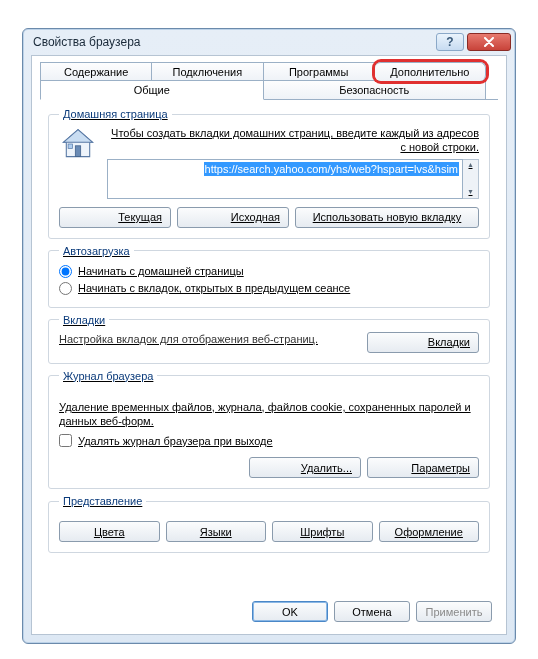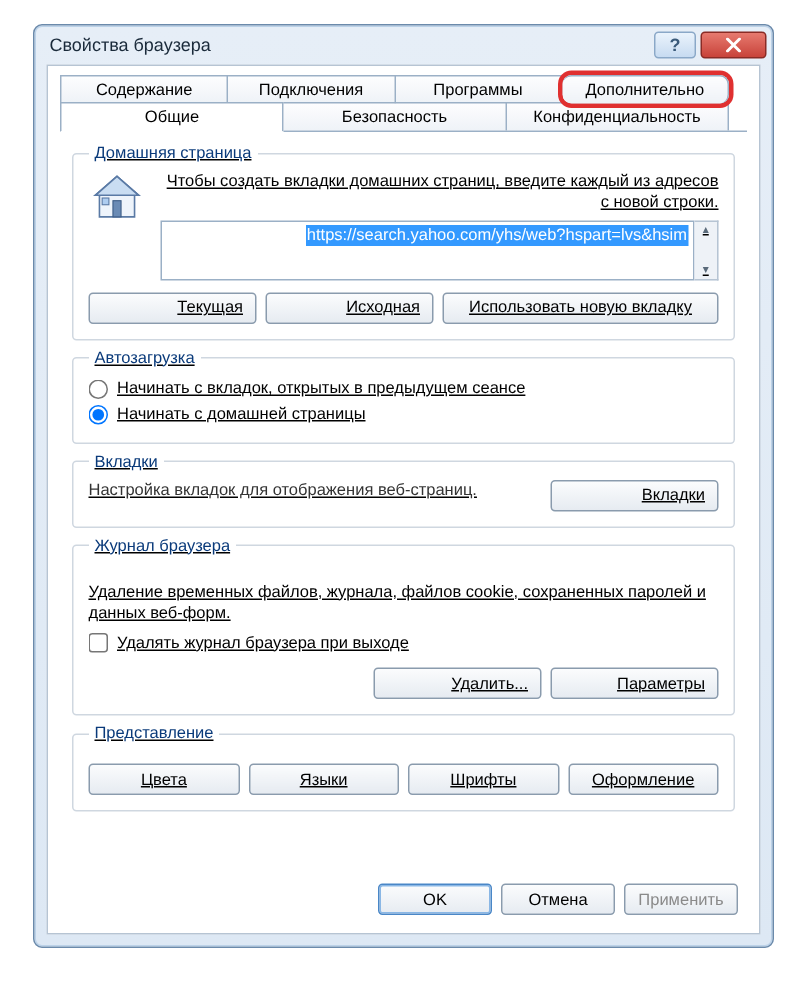--- a/index.html
+++ b/index.html
@@ -8,21 +8,21 @@
     background: #fff;
     font-family: "Segoe UI", Tahoma, sans-serif;
     font-size: 11px;
     width: 538px;
     height: 659px;
     overflow: hidden;
   }
   .window {
     position: absolute;
     left: 22px;
-    top: 16px;
+    top: 28px;
     width: 494px;
     height: 616px;
     border: 1px solid #6b8aab;
     border-radius: 6px;
     background: linear-gradient(to bottom, #e6eef7 0%, #dde8f4 100%);
     box-shadow: 0 0 0 1px #bcd2e8 inset;
     display: flex;
     flex-direction: column;
   }
   .titlebar {
@@ -193,21 +193,20 @@
     <div class="tabrows">
       <div class="tabrow back">
         <div class="tab">Содержание</div>
         <div class="tab">Подключения</div>
         <div class="tab">Программы</div>
         <div class="tab highlighted">Дополнительно</div>
       </div>
       <div class="tabrow front">
         <div class="tab active">Общие</div>
         <div class="tab">Безопасность</div>
-        <div class="tab">Конфиденциальность</div>
       </div>
     </div>
 
     <div class="tabcontent">
 
       <fieldset>
         <legend>Домашняя страница</legend>
         <div class="homepage-top">
           <svg class="house-icon" viewBox="0 0 40 40">
             <polygon points="20,4 36,18 33,18 33,34 7,34 7,18 4,18" fill="#eef4fb" stroke="#5a7aa5" stroke-width="1.2"></polygon>
@@ -231,26 +230,26 @@
         <div class="btnrow">
           <button class="btn fixed">Текущая</button>
           <button class="btn fixed">Исходная</button>
           <button class="btn wide">Использовать новую вкладку</button>
         </div>
       </fieldset>
 
       <fieldset>
         <legend>Автозагрузка</legend>
         <label class="radio-line">
+          <input type="radio" name="startup" checked="" style="">
+          <span>Начинать с домашней страницы</span>
+        </label>
+        <label class="radio-line">
           <input type="radio" name="startup" style="">
           <span>Начинать с вкладок, открытых в предыдущем сеансе</span>
-        </label>
-        <label class="radio-line">
-          <input type="radio" name="startup" checked="" style="">
-          <span>Начинать с домашней страницы</span>
         </label>
       </fieldset>
 
       <fieldset>
         <legend>Вкладки</legend>
         <div class="section-tabs">
           <div class="txt">Настройка вкладок для отображения веб-страниц.</div>
           <button class="btn fixed">Вкладки</button>
         </div>
       </fieldset>

